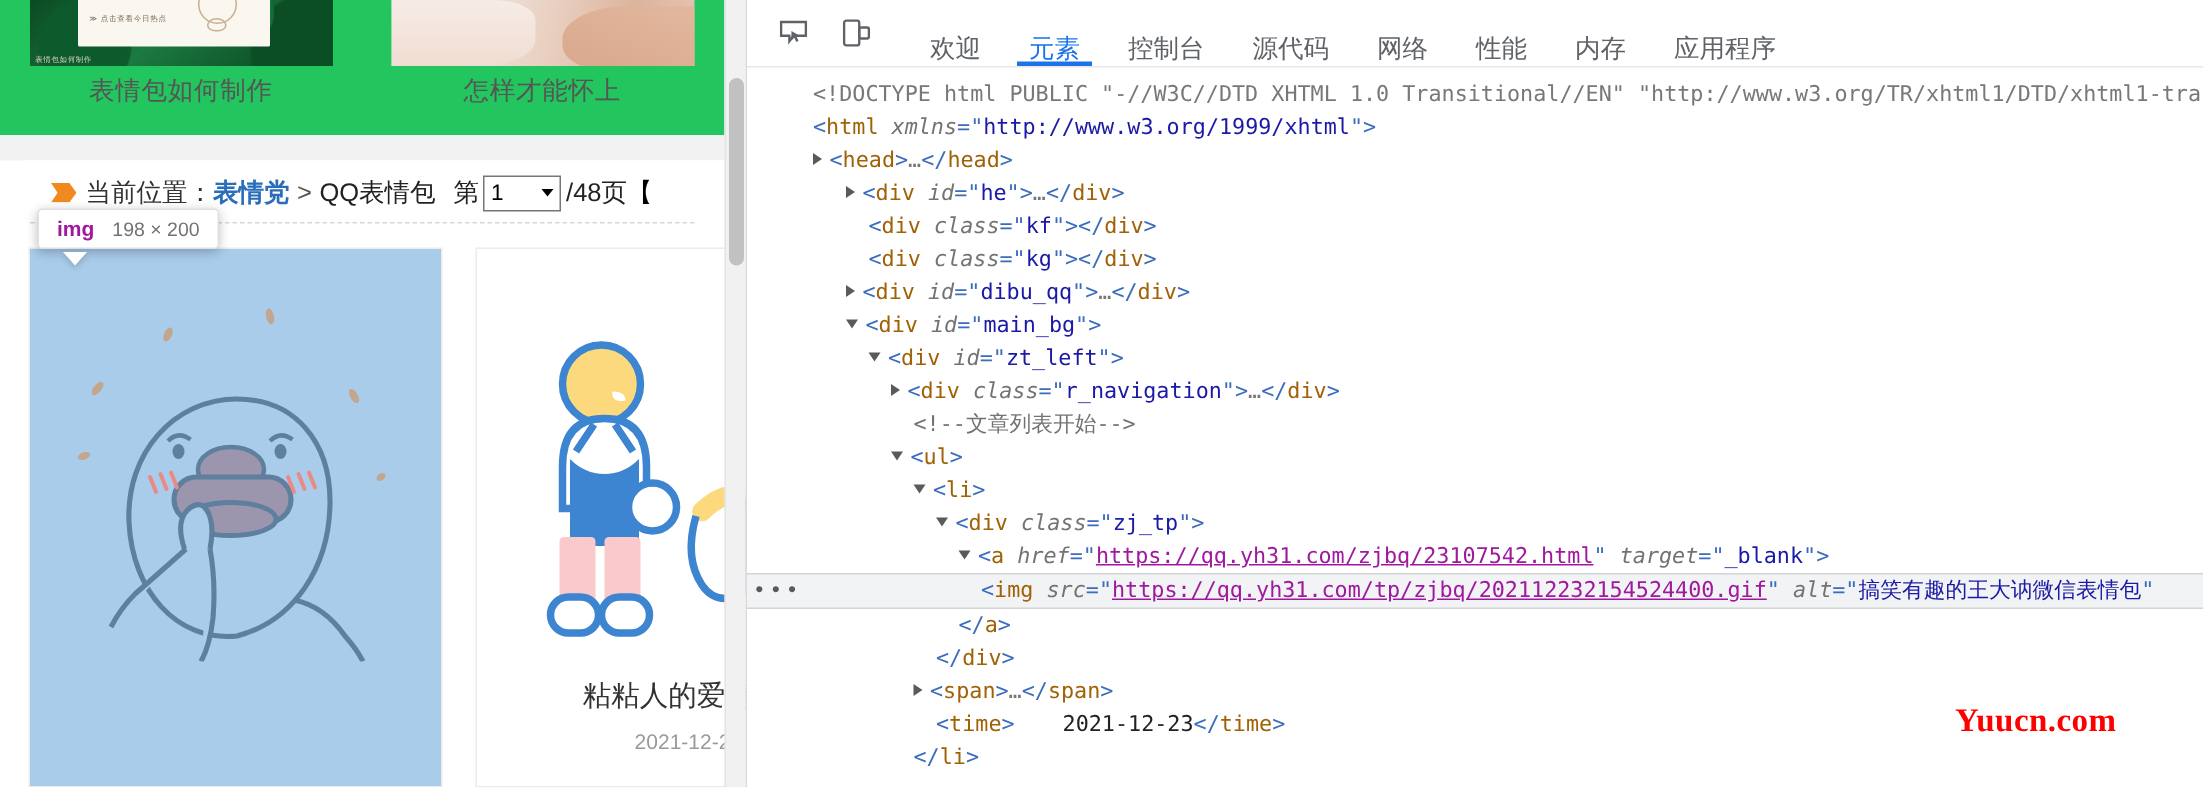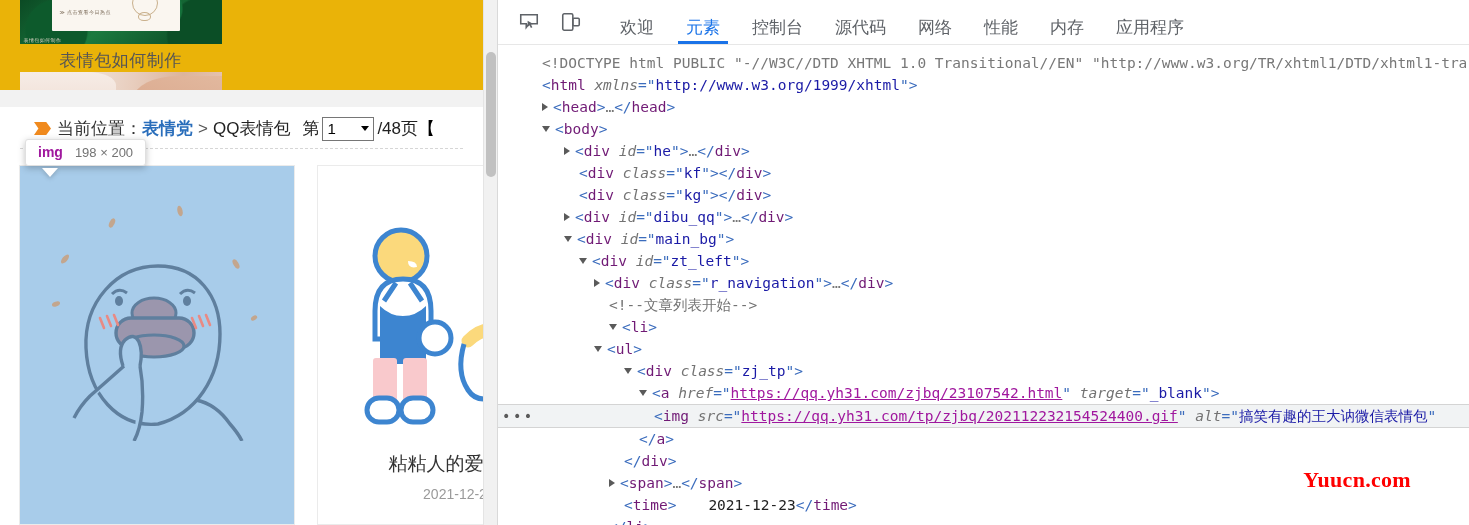--- a/index.html
+++ b/index.html
@@ -19,23 +19,22 @@
     width: 497px; height: 525px;
     background: #fff;
     overflow: hidden;
     flex: 0 0 497px;
   }
 
   
   .promo-strip {
     position: absolute; left: 0; top: 0;
     width: 483px; height: 90px;
-    background: #eab308;
+    background: #22c55e;
     display: flex;
-    flex-direction: column;
   }
   .promo-card { width: 241px; position: relative; }
   .promo-thumb {
     margin: 0 auto; width: 202px; height: 44px;
     position: relative; overflow: hidden;
   }
   .thumb-a {
     background:
       radial-gradient(circle at 18% 70%, #0d5a2c 0 18%, transparent 19%),
       radial-gradient(circle at 70% 20%, #15703a 0 14%, transparent 15%),
@@ -223,22 +222,22 @@
     background: #fff;
     padding-left: 10px;
   }
   .dt-iconbtn {
     width: 42px;
     display: flex; align-items: center; justify-content: center;
     color: #5f6368;
   }
   .dt-sep { width: 12px; }
   .dt-tab {
-    display: flex; align-items: flex-start; justify-content: center;
-    padding: 16px 16px;
+    display: flex; align-items: flex-end; justify-content: center;
+    padding: 0 16px;
     font-size: 17px; color: #5f6368;
     position: relative;
     white-space: nowrap;
   }
   .dt-tab.active { color: #1a73e8; }
   .dt-tab.active::after {
     content: "";
     position: absolute; left: 8px; right: 8px; bottom: 0;
     height: 3px; background: #1a73e8;
   }
@@ -278,21 +277,21 @@
     border-top: 4.5px solid transparent;
     border-bottom: 4.5px solid transparent;
   }
   .tw-down {
     border-top: 6px solid #5a5a5a;
     border-left: 4.5px solid transparent;
     border-right: 4.5px solid transparent;
     vertical-align: 2px;
   }
   .ind { display: inline-block; }
-  .tag   { color: #701a75; }
+  .tag   { color: #a16207; }
   .punct { color: #3b6cbd; }
   .attr  { color: #737373; font-style: italic; }
   .val   { color: #1a1aa6; }
   .link  { color: #a0189e; text-decoration: underline; }
   .cmt   { color: #737373; }
   .txt   { color: #222; margin-left: 32px; }
   .doct  { color: #787878; }
   .dots  { color: #777; }
 
   .watermark {
@@ -474,23 +473,20 @@
       </div>
 
       <div class="dt-row">
         <span class="ind" style="width:22px"></span><span class="punct">&lt;</span><span class="tag">html</span><span class="punct"> </span><span class="attr">xmlns</span><span class="punct">="</span><span class="val">http://www.w3.org/1999/xhtml</span><span class="punct">"&gt;</span>
       </div>
 
       <div class="dt-row">
         <span class="ind" style="width:22px"></span><span class="tw tw-right"></span><span class="punct">&lt;</span><span class="tag">head</span><span class="punct">&gt;</span><span class="dots">…</span><span class="punct">&lt;/</span><span class="tag">head</span><span class="punct">&gt;</span>
       </div>
 
-      <div class="dt-row">
-        <span class="ind" style="width:22px"></span><span class="tw tw-down"></span><span class="punct">&lt;</span><span class="tag">body</span><span class="punct">&gt;</span>
-      </div>
 
       <div class="dt-row">
         <span class="ind" style="width:44px"></span><span class="tw tw-right"></span><span class="punct">&lt;</span><span class="tag">div</span><span class="punct"> </span><span class="attr">id</span><span class="punct">="</span><span class="val">he</span><span class="punct">"&gt;</span><span class="dots">…</span><span class="punct">&lt;/</span><span class="tag">div</span><span class="punct">&gt;</span>
       </div>
 
       <div class="dt-row">
         <span class="ind" style="width:59px"></span><span class="punct">&lt;</span><span class="tag">div</span><span class="punct"> </span><span class="attr">class</span><span class="punct">="</span><span class="val">kf</span><span class="punct">"&gt;&lt;/</span><span class="tag">div</span><span class="punct">&gt;</span>
       </div>
 
       <div class="dt-row">
@@ -511,25 +507,25 @@
 
       <div class="dt-row">
         <span class="ind" style="width:74px"></span><span class="tw tw-right"></span><span class="punct">&lt;</span><span class="tag">div</span><span class="punct"> </span><span class="attr">class</span><span class="punct">="</span><span class="val">r_navigation</span><span class="punct">"&gt;</span><span class="dots">…</span><span class="punct">&lt;/</span><span class="tag">div</span><span class="punct">&gt;</span>
       </div>
 
       <div class="dt-row">
         <span class="ind" style="width:89px"></span><span class="cmt">&lt;!--文章列表开始--&gt;</span>
       </div>
 
       <div class="dt-row">
+        <span class="ind" style="width:74px"></span><span class="tw tw-down"></span><span class="punct">&lt;</span><span class="tag">ul</span><span class="punct">&gt;</span>
+      </div>
+
+      <div class="dt-row">
         <span class="ind" style="width:89px"></span><span class="tw tw-down"></span><span class="punct">&lt;</span><span class="tag">li</span><span class="punct">&gt;</span>
-      </div>
-
-      <div class="dt-row">
-        <span class="ind" style="width:74px"></span><span class="tw tw-down"></span><span class="punct">&lt;</span><span class="tag">ul</span><span class="punct">&gt;</span>
       </div>
 
       <div class="dt-row">
         <span class="ind" style="width:104px"></span><span class="tw tw-down"></span><span class="punct">&lt;</span><span class="tag">div</span><span class="punct"> </span><span class="attr">class</span><span class="punct">="</span><span class="val">zj_tp</span><span class="punct">"&gt;</span>
       </div>
 
       <div class="dt-row">
         <span class="ind" style="width:119px"></span><span class="tw tw-down"></span><span class="punct">&lt;</span><span class="tag">a</span><span class="punct"> </span><span class="attr">href</span><span class="punct">="</span><span class="link">https://qq.yh31.com/zjbq/23107542.html</span><span class="punct">" </span><span class="attr">target</span><span class="punct">="</span><span class="val">_blank</span><span class="punct">"&gt;</span>
       </div>
 

